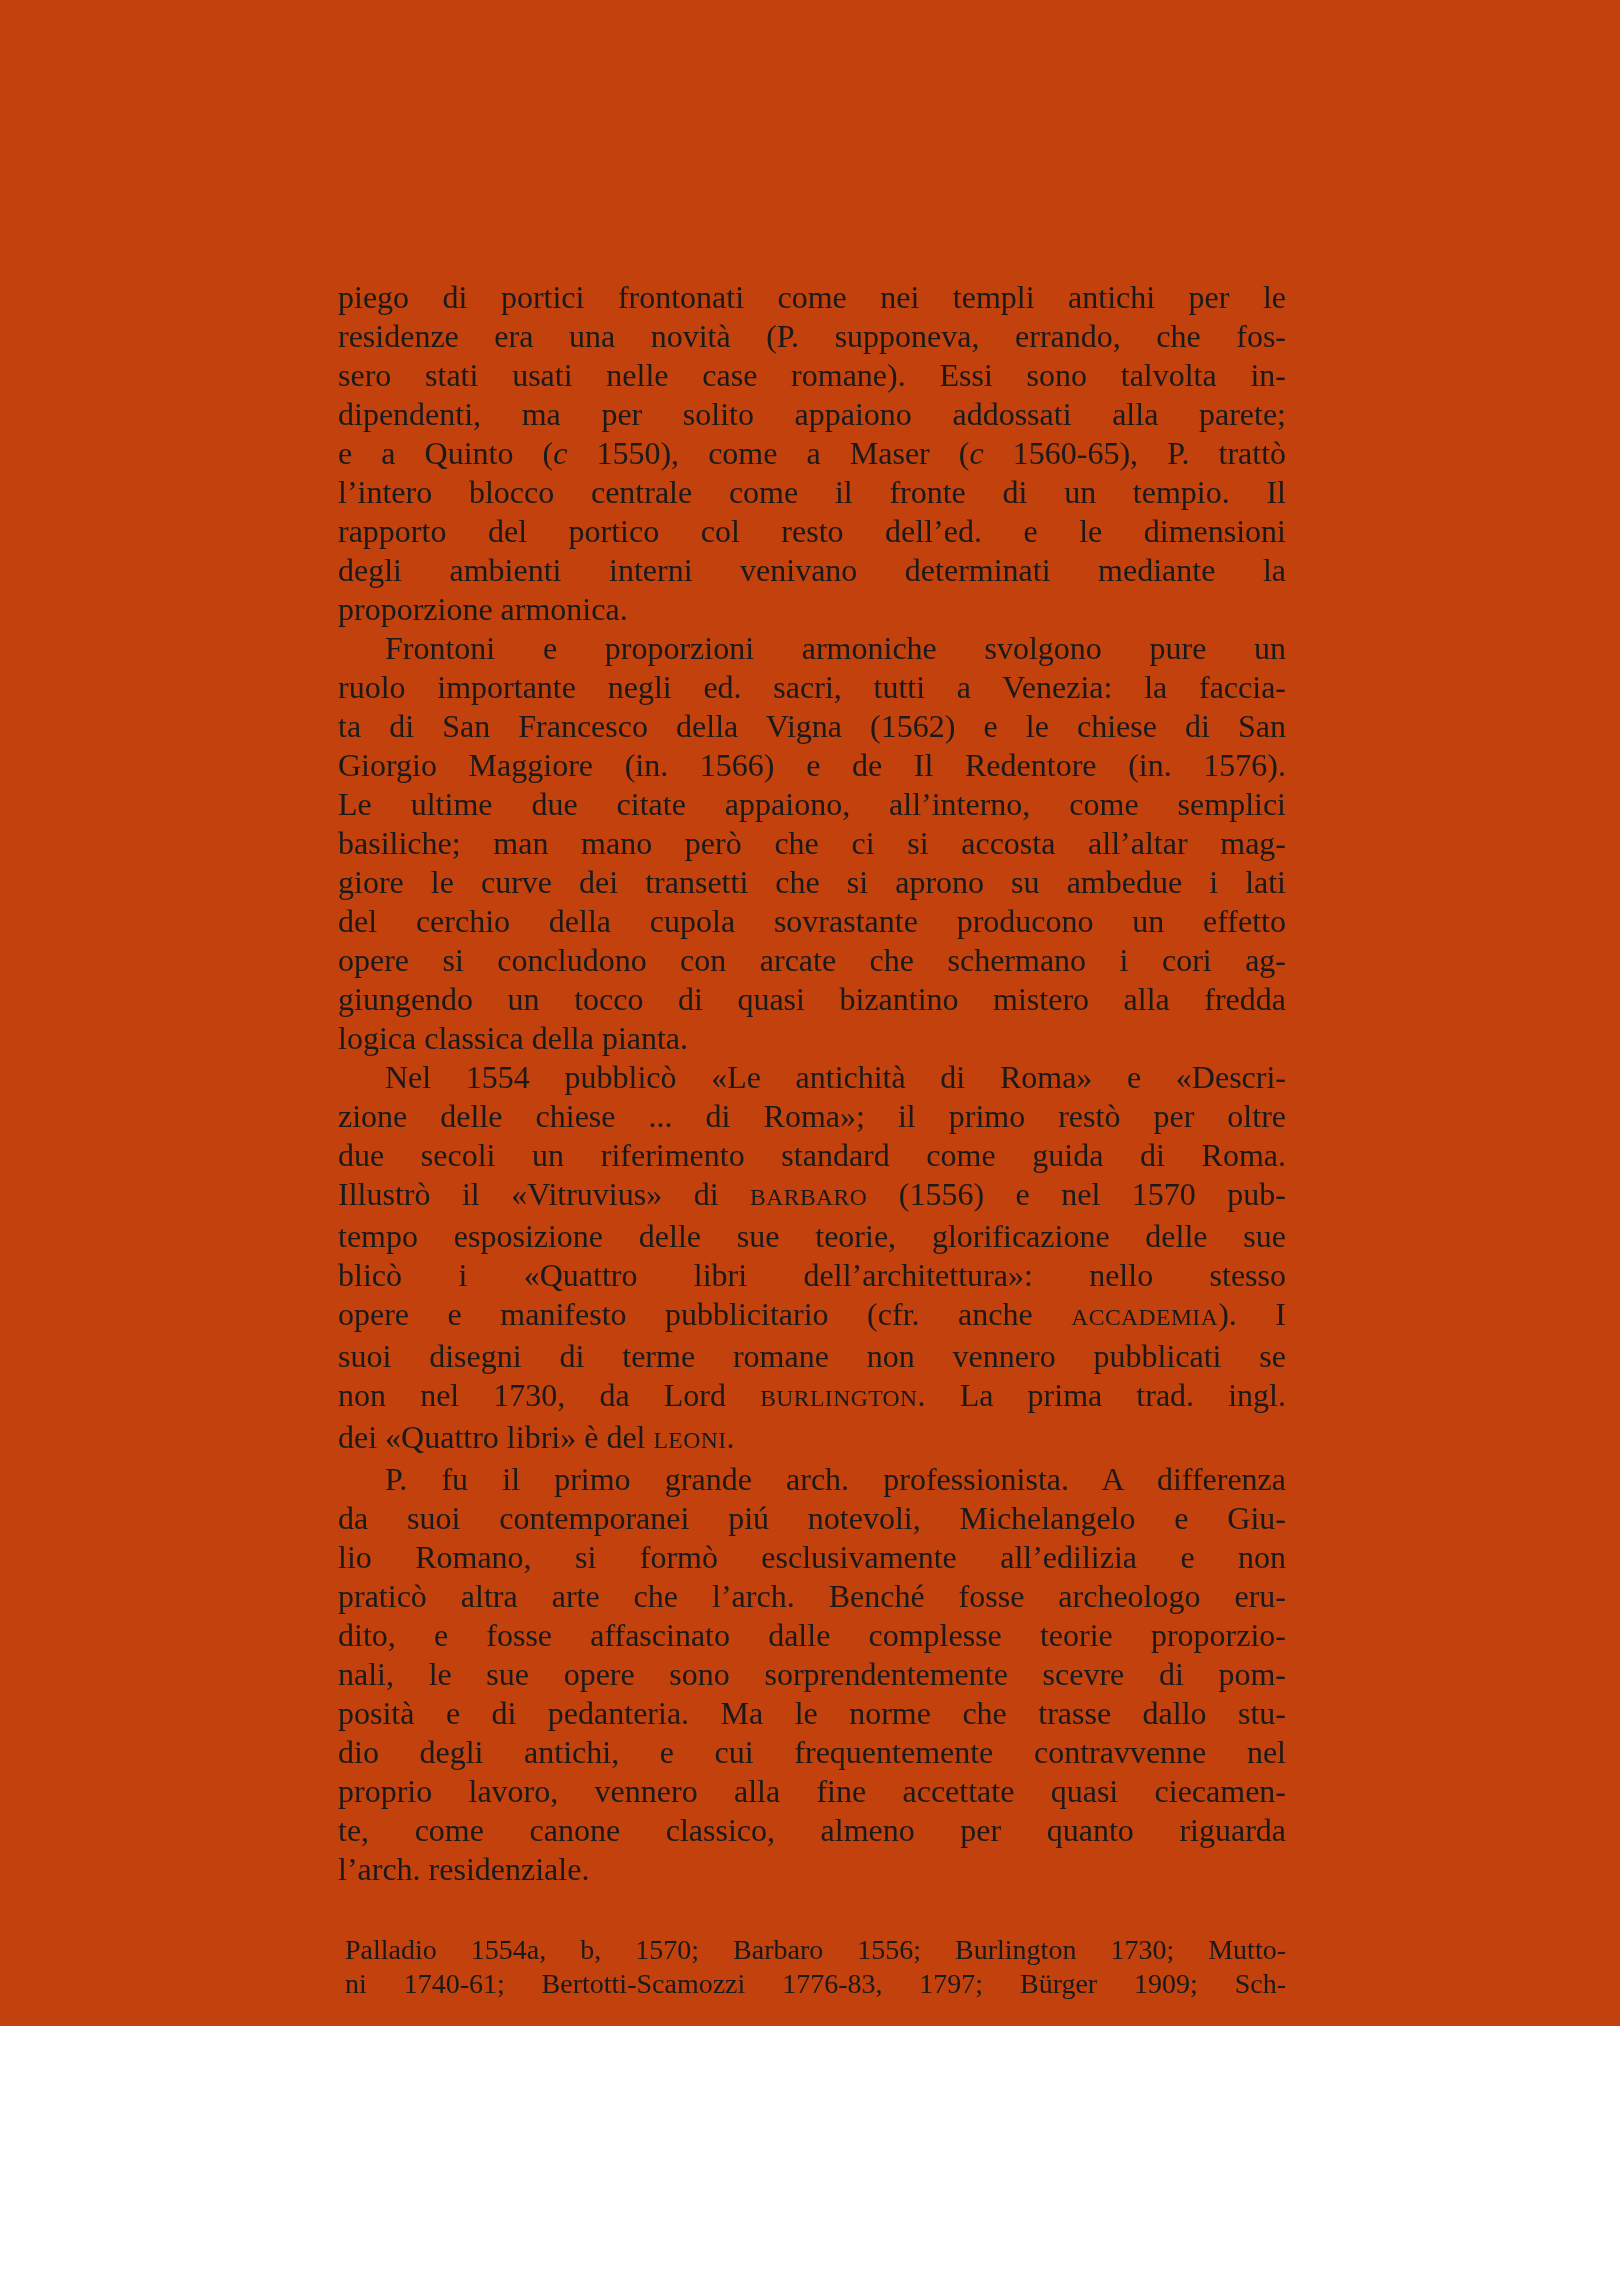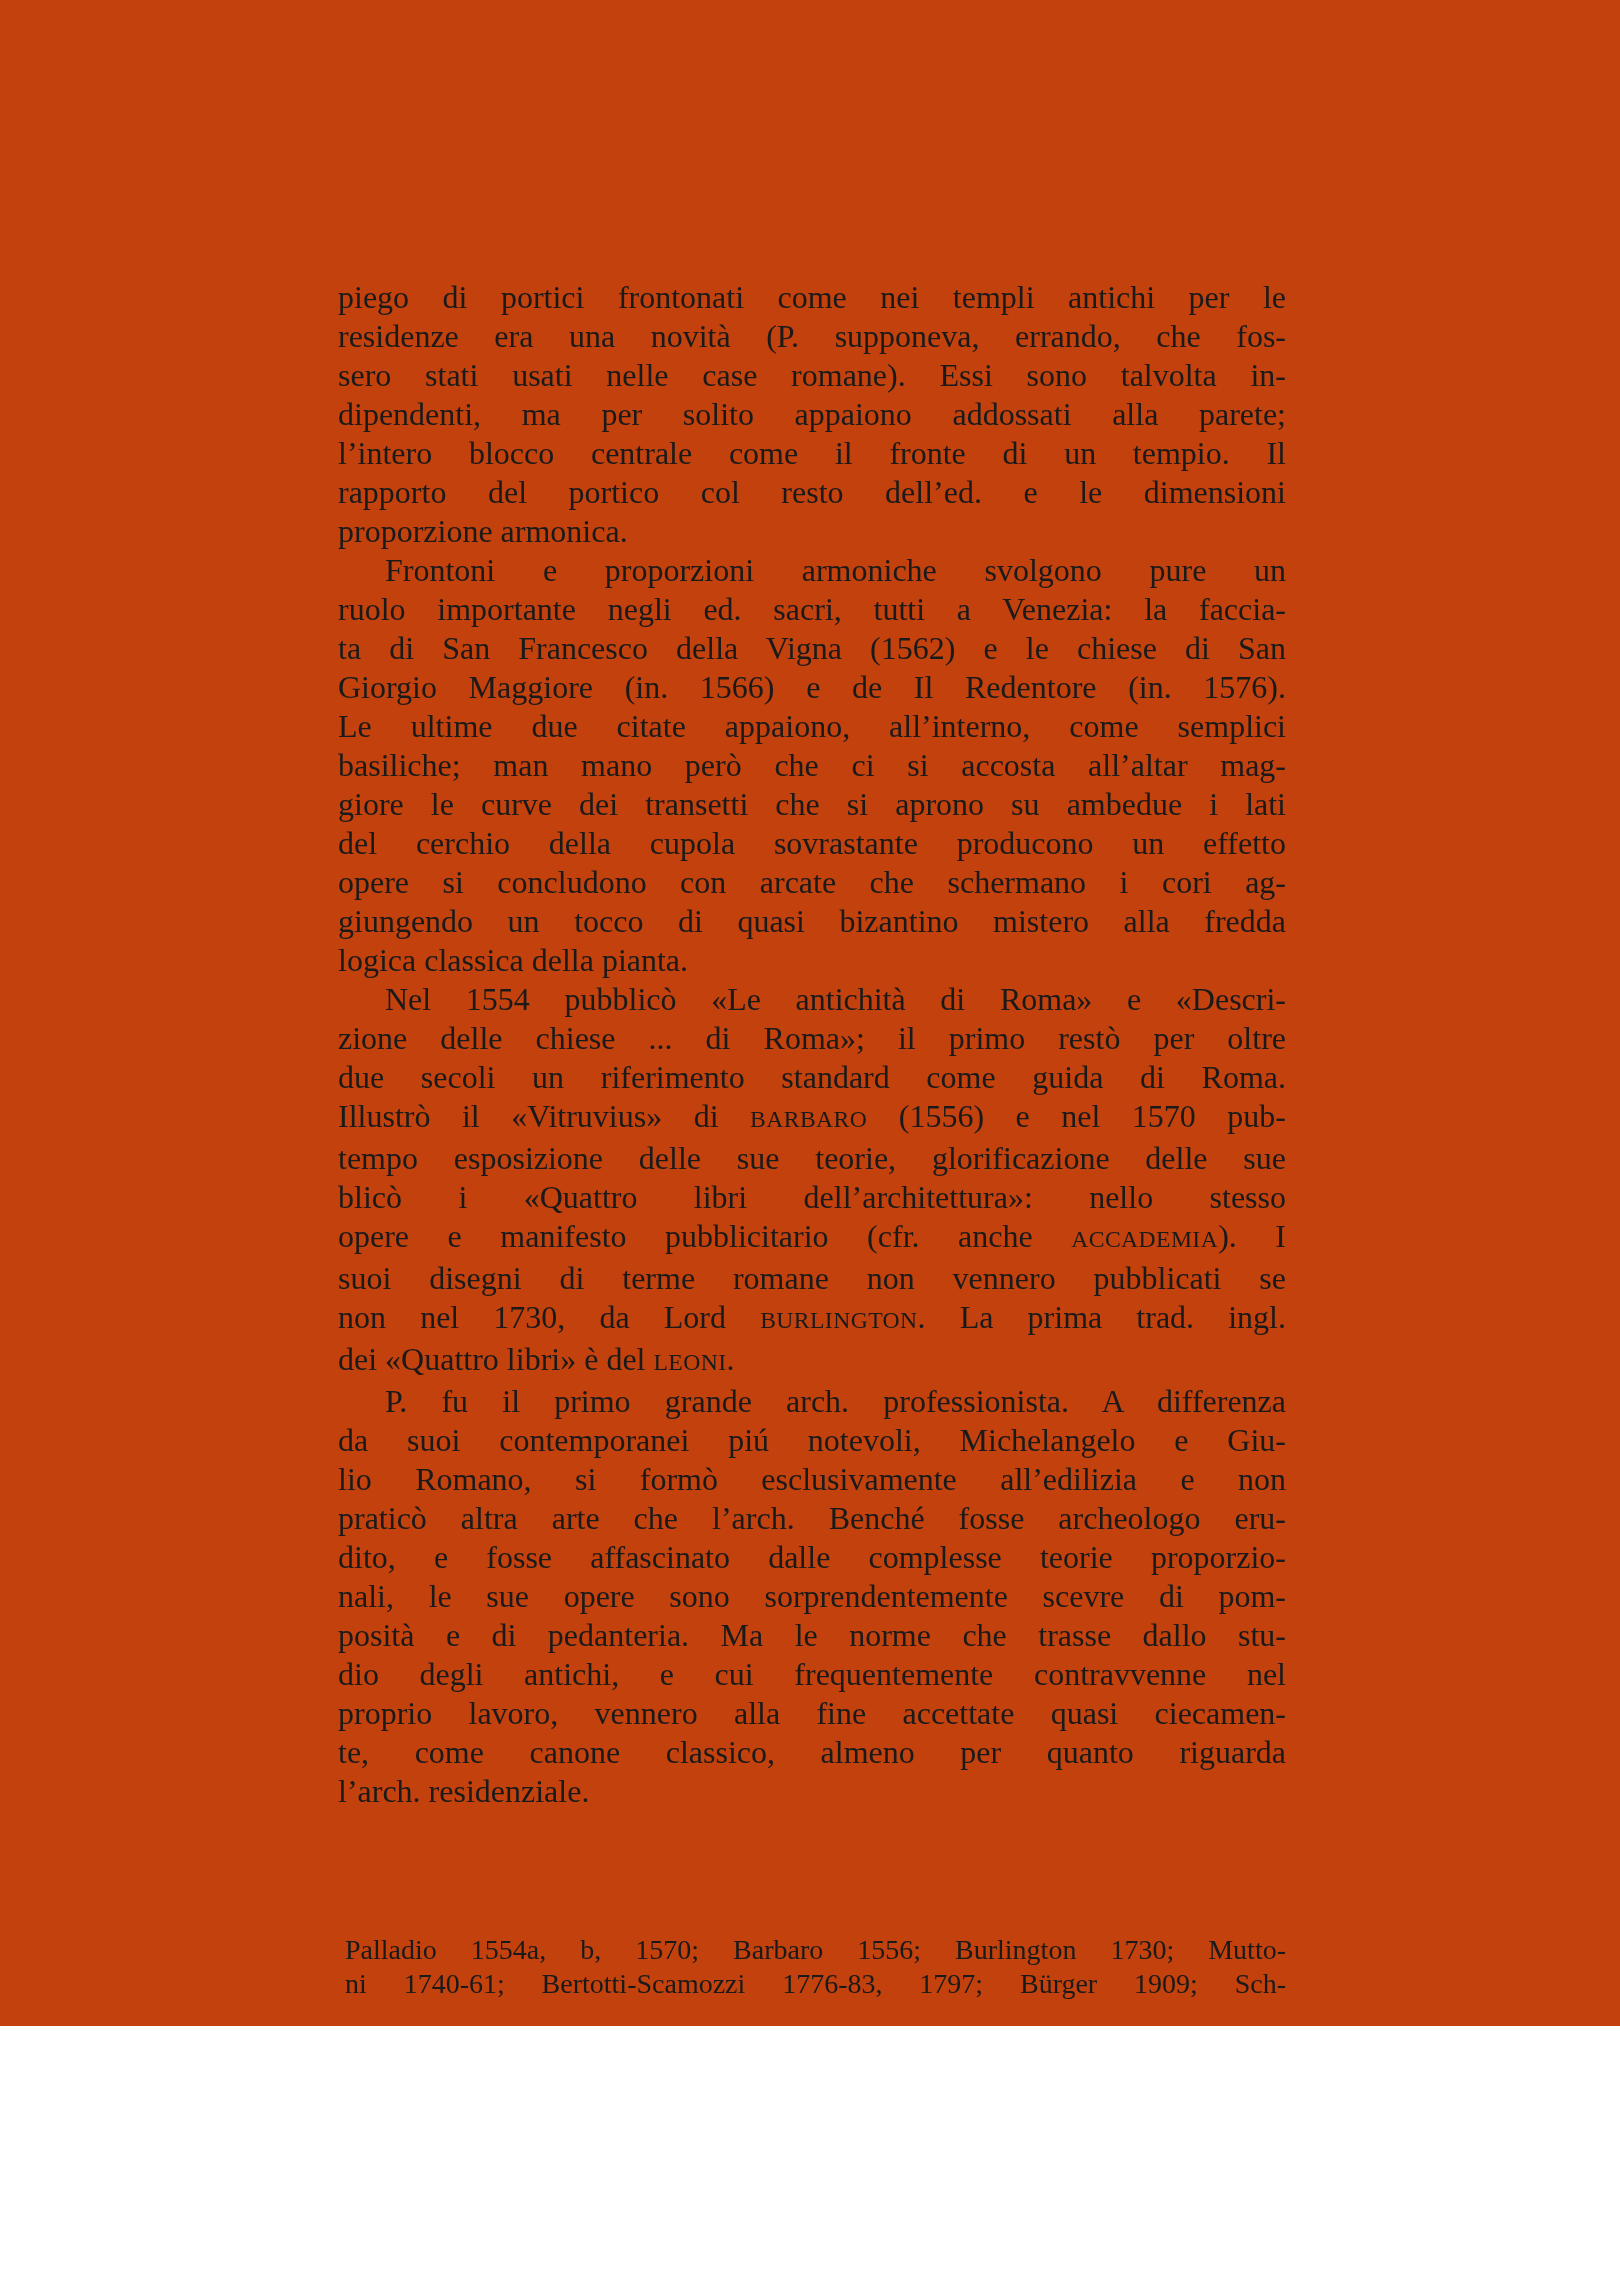--- a/index.html
+++ b/index.html
@@ -70,22 +70,24 @@
 </style>
 </head>
 <body>
 
 <div class="page">
   <div class="text-block">
       <div class="line">piego di portici frontonati come nei templi antichi per le</div>
       <div class="line">residenze era una novità (P. supponeva, errando, che fos-</div>
       <div class="line">sero stati usati nelle case romane). Essi sono talvolta in-</div>
       <div class="line">dipendenti, ma per solito appaiono addossati alla parete;</div>
+      <div class="line">e a Quinto (<i>c</i> 1550), come a Maser (<i>c</i> 1560-65), P. trattò</div>
       <div class="line">l’intero blocco centrale come il fronte di un tempio. Il</div>
       <div class="line">rapporto del portico col resto dell’ed. e le dimensioni</div>
+      <div class="line">degli ambienti interni venivano determinati mediante la</div>
       <div class="line last">proporzione armonica.</div>
       <div class="line indent">Frontoni e proporzioni armoniche svolgono pure un</div>
       <div class="line">ruolo importante negli ed. sacri, tutti a Venezia: la faccia-</div>
       <div class="line">ta di San Francesco della Vigna (1562) e le chiese di San</div>
       <div class="line">Giorgio Maggiore (in. 1566) e de Il Redentore (in. 1576).</div>
       <div class="line">Le ultime due citate appaiono, all’interno, come semplici</div>
       <div class="line">basiliche; man mano però che ci si accosta all’altar mag-</div>
       <div class="line">giore le curve dei transetti che si aprono su ambedue i lati</div>
       <div class="line">del cerchio della cupola sovrastante producono un effetto</div>
       <div class="line">opere si concludono con arcate che schermano i cori ag-</div>

